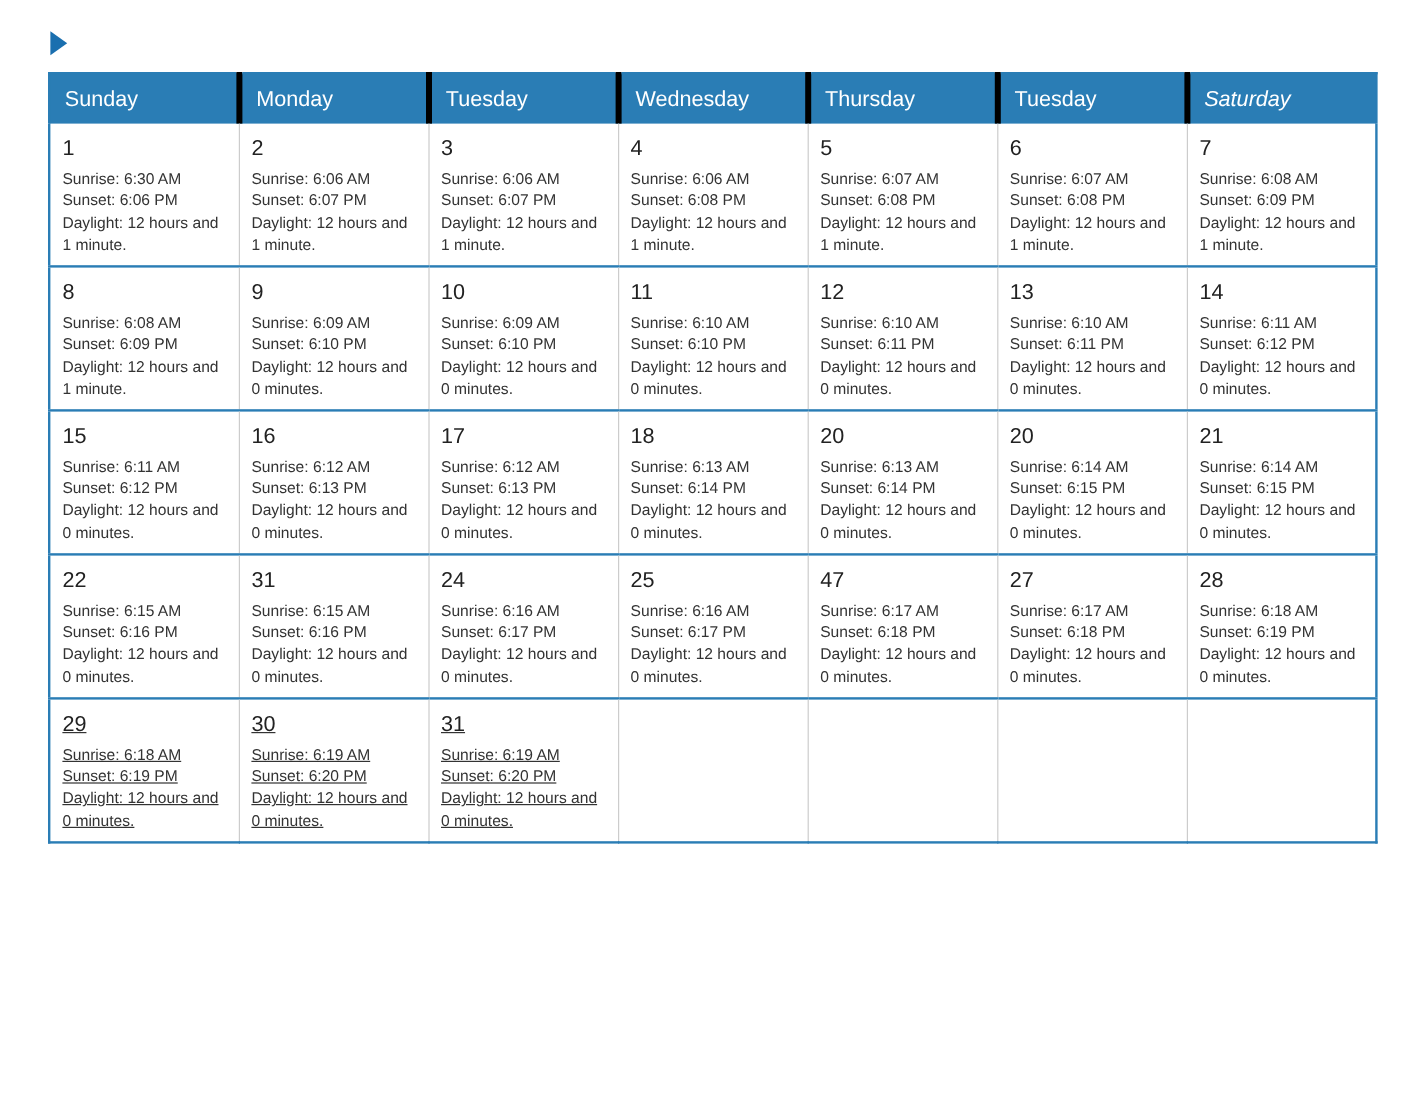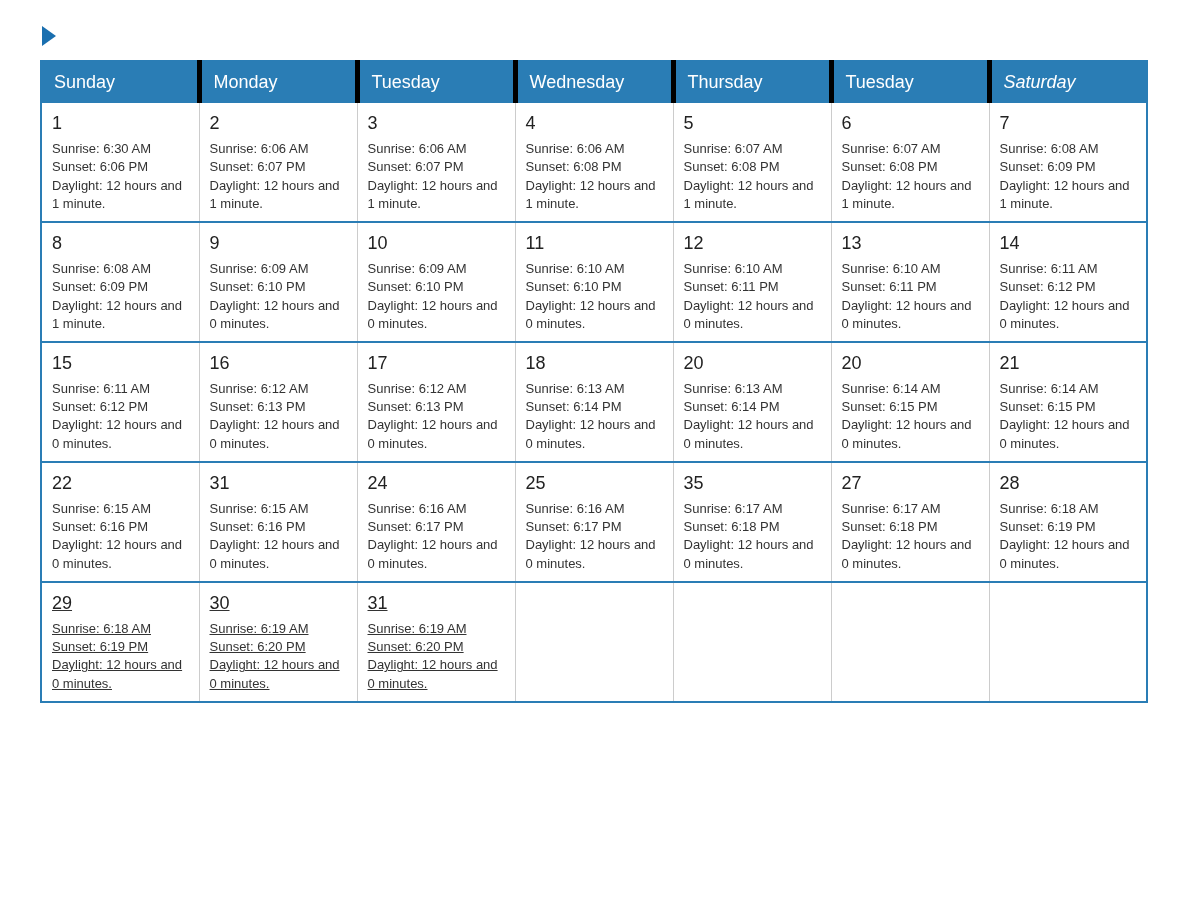--- a/index.html
+++ b/index.html
@@ -288,21 +288,21 @@
           <span>Sunset: 6:17 PM</span><br>
           <span>Daylight: 12 hours and 0 minutes.</span>
         </td>
         <td>
           <span class="day-number">25</span>
           <span>Sunrise: 6:16 AM</span><br>
           <span>Sunset: 6:17 PM</span><br>
           <span>Daylight: 12 hours and 0 minutes.</span>
         </td>
         <td>
-          <span class="day-number">35</span>
+          <span class="day-number">47</span>
           <span>Sunrise: 6:17 AM</span><br>
           <span>Sunset: 6:18 PM</span><br>
           <span>Daylight: 12 hours and 0 minutes.</span>
         </td>
         <td>
           <span class="day-number">27</span>
           <span>Sunrise: 6:17 AM</span><br>
           <span>Sunset: 6:18 PM</span><br>
           <span>Daylight: 12 hours and 0 minutes.</span>
         </td>

